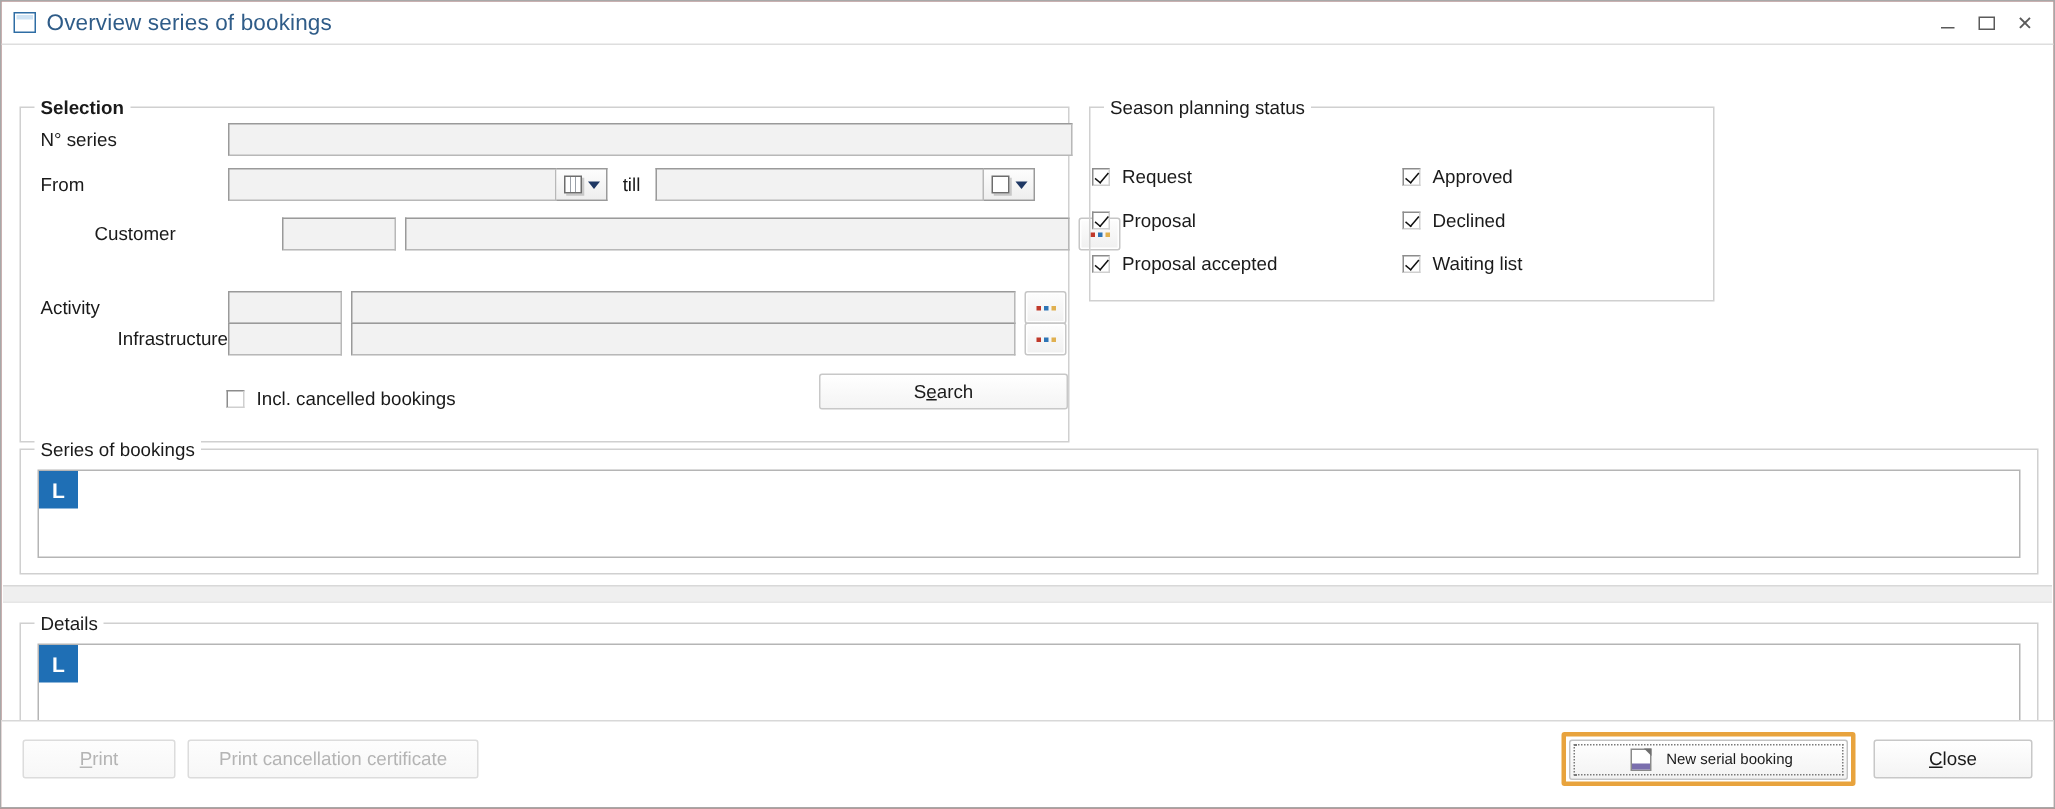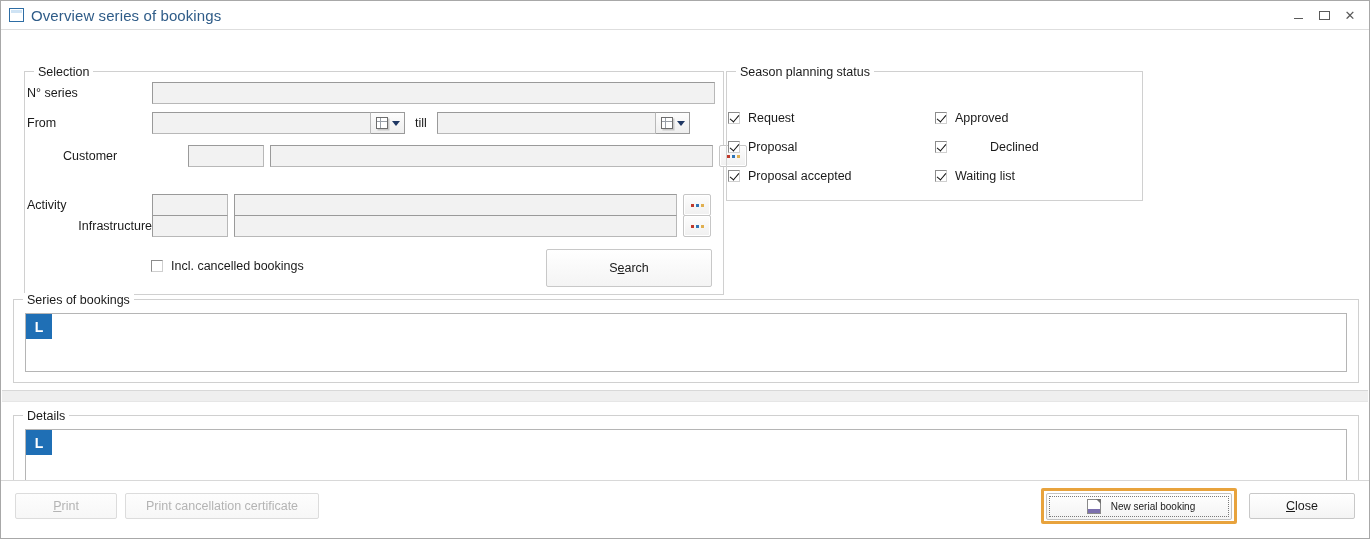--- a/index.html
+++ b/index.html
@@ -98,21 +98,21 @@
     position: absolute;
     top: -7px;
     left: 9px;
     background: #ffffff;
     padding: 0 4px;
     font-size: 12.5px;
     color: #1a1a1a;
     white-space: nowrap;
   }
 
-  #selection-box { left: 23px; top: 41px; width: 700px; height: 224px; }
+  #selection-box { left: 12px; top: 41px; width: 700px; height: 224px; font-weight: bold; }
   #season-box    { left: 725px; top: 41px; width: 417px; height: 130px; }
   #series-box    { left: 12px; top: 269px; width: 1346px; height: 84px; }
   #details-box   { left: 12px; top: 385px; width: 1346px; height: 85px; }
 
   
   .frow {
     position: absolute;
     display: flex;
     align-items: center;
     height: 22px;
@@ -212,21 +212,21 @@
     color: #1a1a1a;
     display: flex;
     align-items: center;
     justify-content: center;
     white-space: nowrap;
     cursor: default;
   }
   .btn.disabled { color: #b4b4b4; background: linear-gradient(#fdfdfd,#f7f7f7); border-color: #dcdcdc; }
   .acc { text-decoration: underline; }
 
-  #search-btn { position: absolute; left: 545px; top: 219px; width: 166px; height: 38px; }
+  #search-btn { position: absolute; left: 545px; top: 219px; width: 166px; height: 24px; }
 
   
   .listpane {
     position: absolute;
     background: #ffffff;
     border: 1px solid #b5b5b5;
   }
   .lcell {
     position: absolute;
     left: 0; top: 0;
@@ -412,21 +412,21 @@
     </div>
     <div class="cb-row" style="left:727px; top:137px;">
       <span class="cbox checked"></span>
       <span class="cb-label">Proposal accepted</span>
     </div>
 
     <div class="cb-row" style="left:934px; top:79px;">
       <span class="cbox checked"></span>
       <span class="cb-label">Approved</span>
     </div>
-    <div class="cb-row" style="left:934px; top:108px;gap:35px;">
+    <div class="cb-row" style="left:934px; top:108px;">
       <span class="cbox checked"></span>
       <span class="cb-label">Declined</span>
     </div>
     <div class="cb-row" style="left:934px; top:137px;">
       <span class="cbox checked"></span>
       <span class="cb-label">Waiting list</span>
     </div>
 
     <div class="groupbox" id="series-box">
       <div class="legend">Series of bookings</div>

